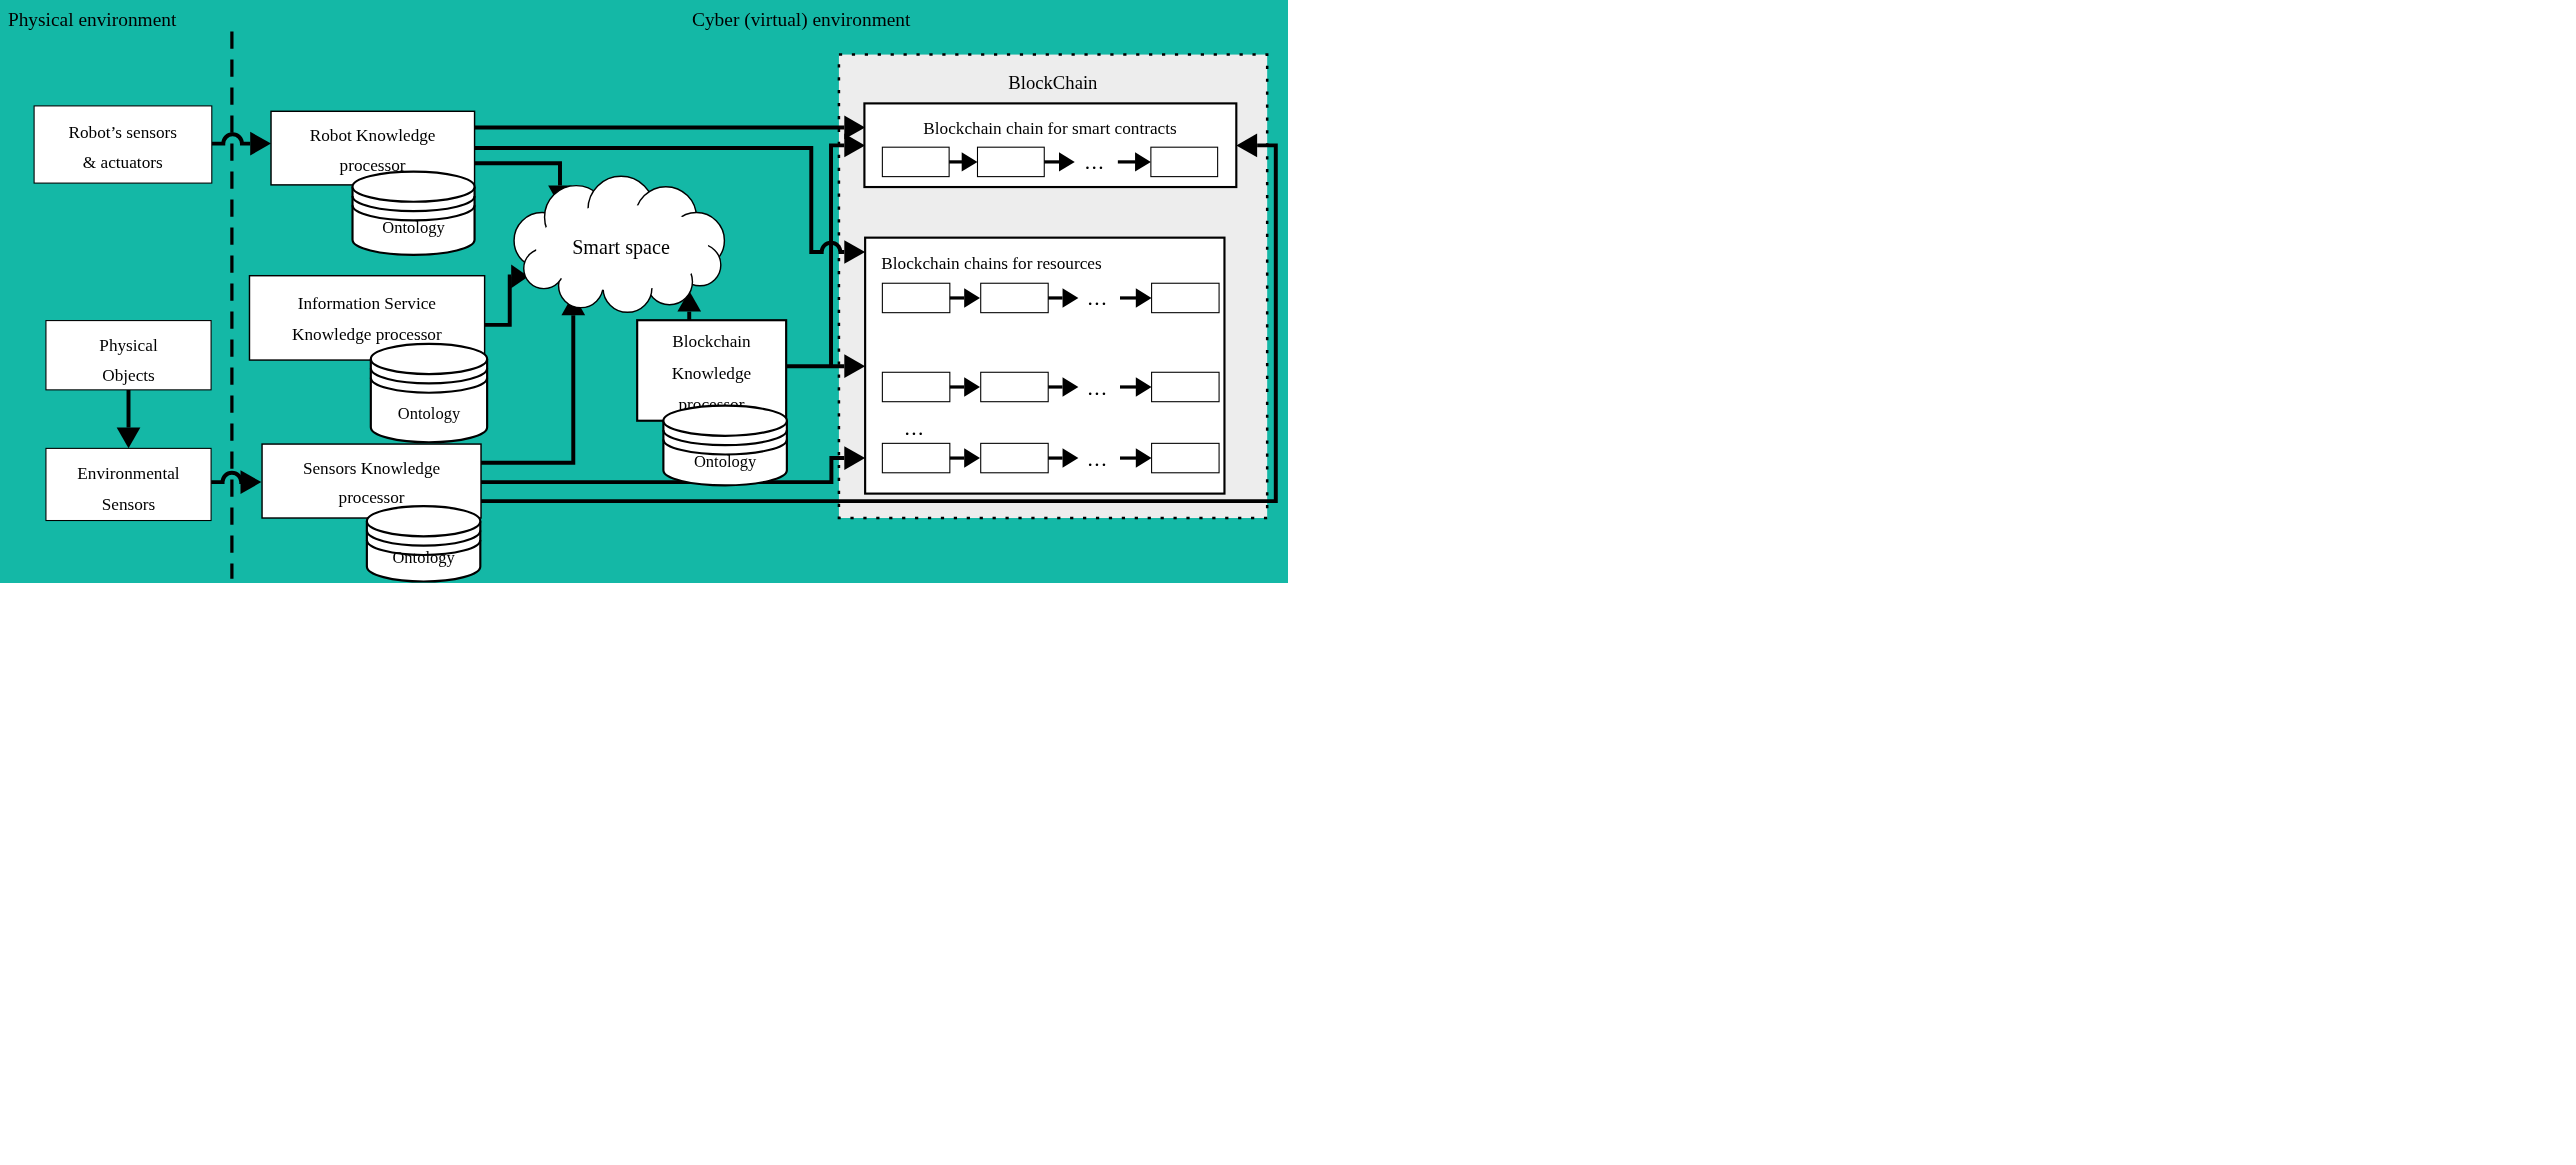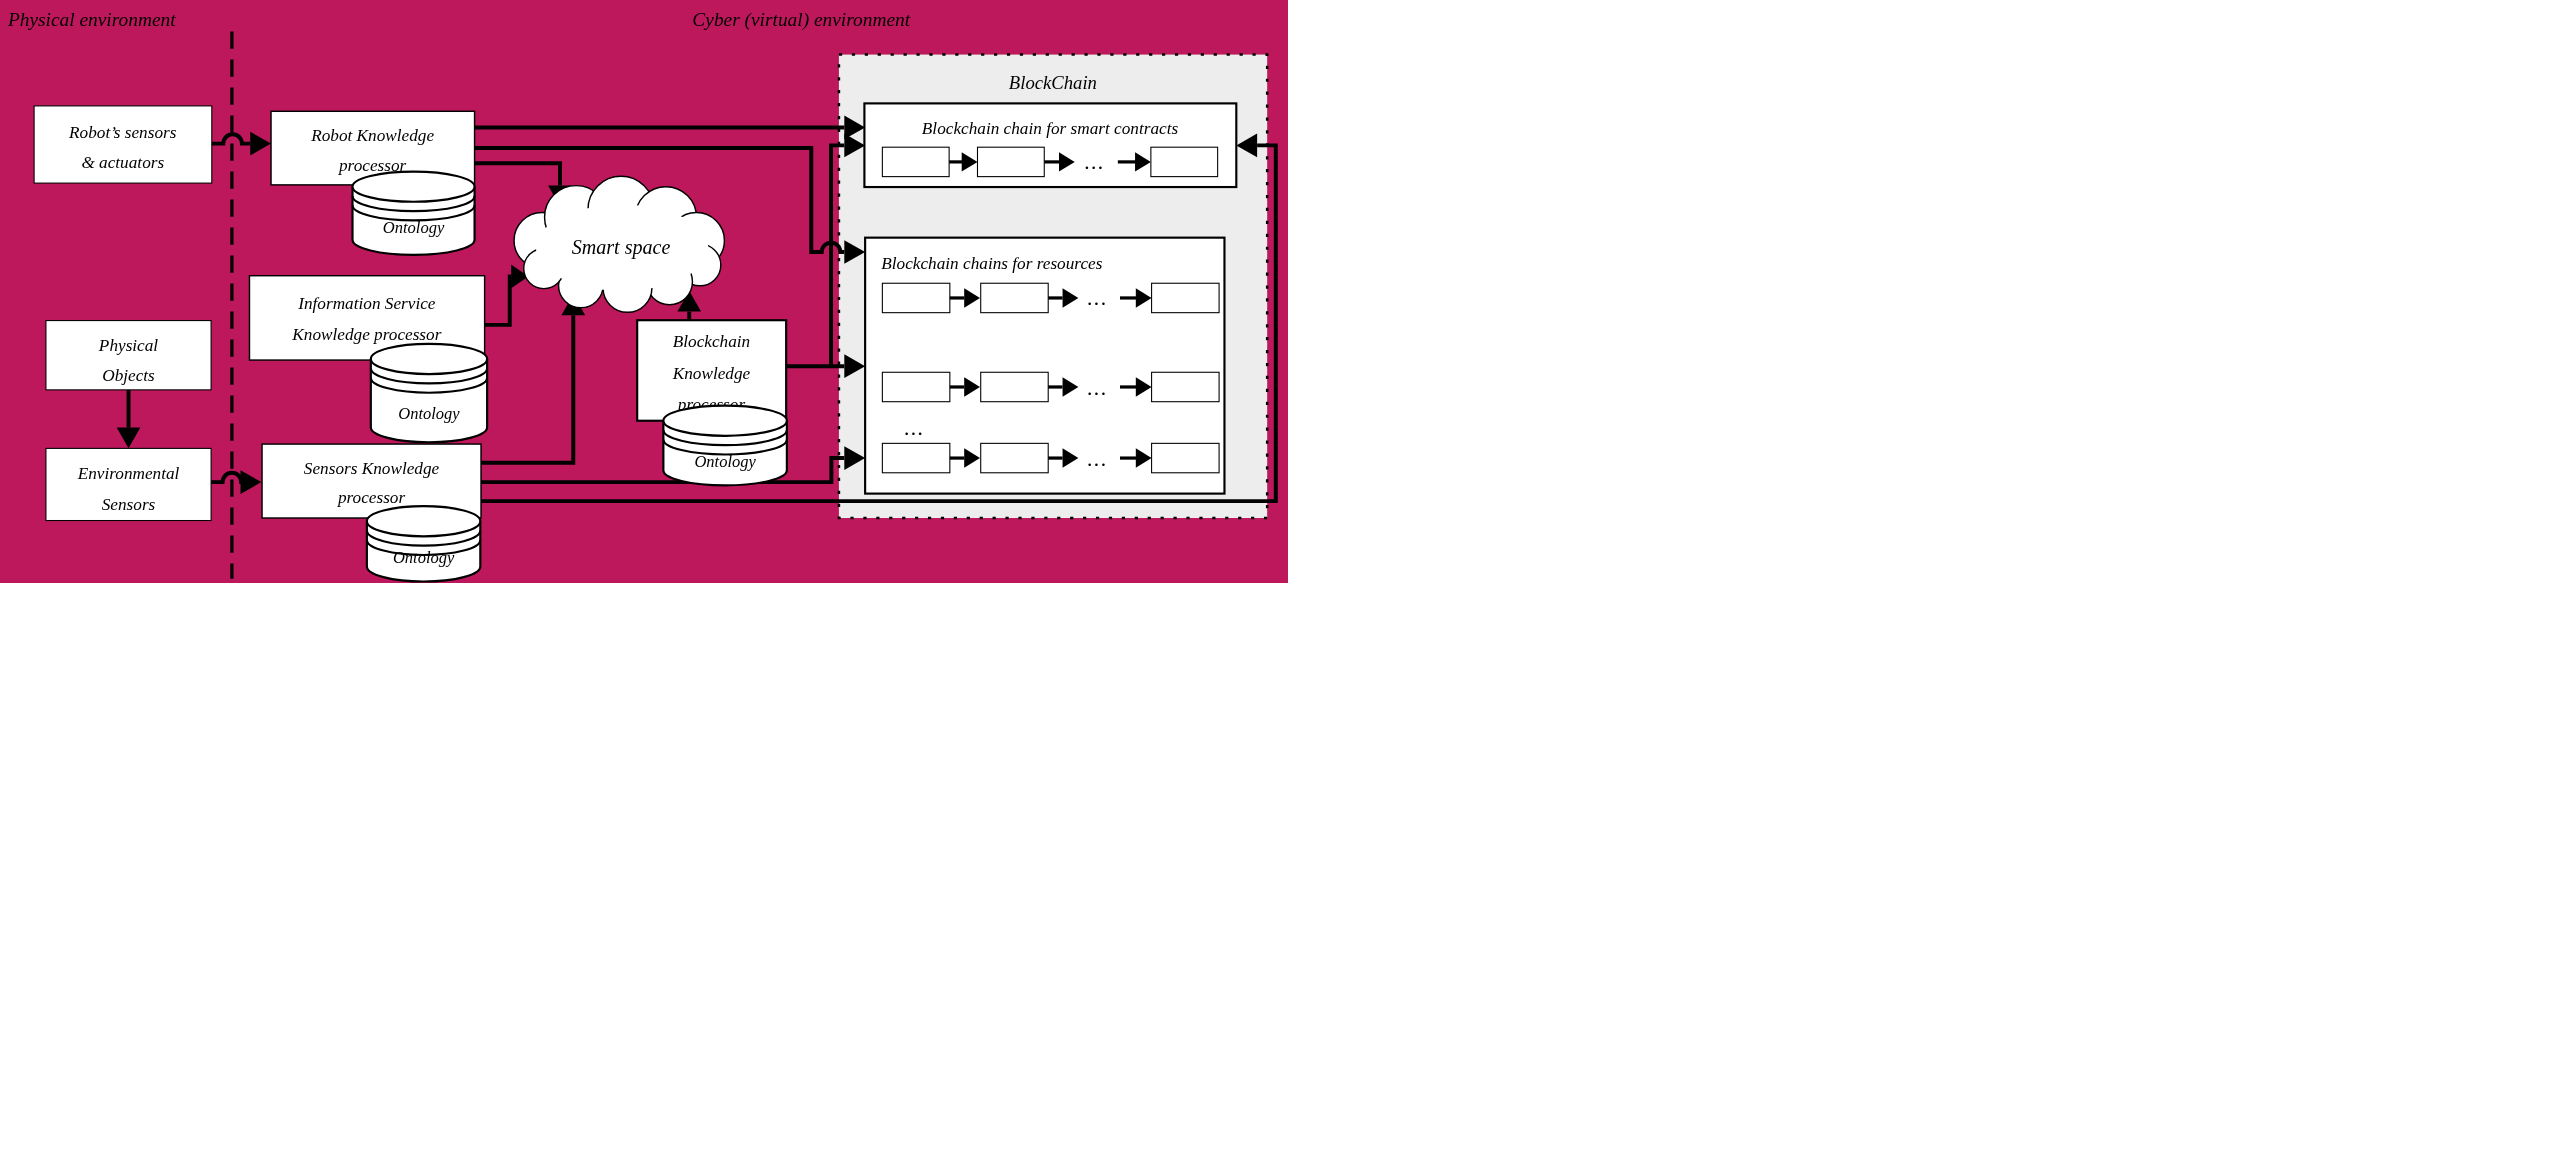--- a/index.html
+++ b/index.html
@@ -1,21 +1,20 @@
 <!DOCTYPE html>
 <html style="font-size:11.5px"><head>
 <meta charset="utf-8">
 <style>
   html,body { margin:0; padding:0; background:#ffffff; }
   .stage {
     position:relative;
     width:1288px; height:583px;
-    background:#be185d;
+    background:#14b8a6;
     font-family:"Liberation Serif","DejaVu Serif",serif;
-    font-style:italic;
   }
   svg { display:block; width:100%; height:100%; }
   text {
     font-family:"Liberation Serif","DejaVu Serif",serif;
     fill:#000000;
   }
   .lbl      { font-size:48px; }
   .section  { font-size:54px; }
   .cloudlbl { font-size:56px; }
   .bctitle  { font-size:52px; }

